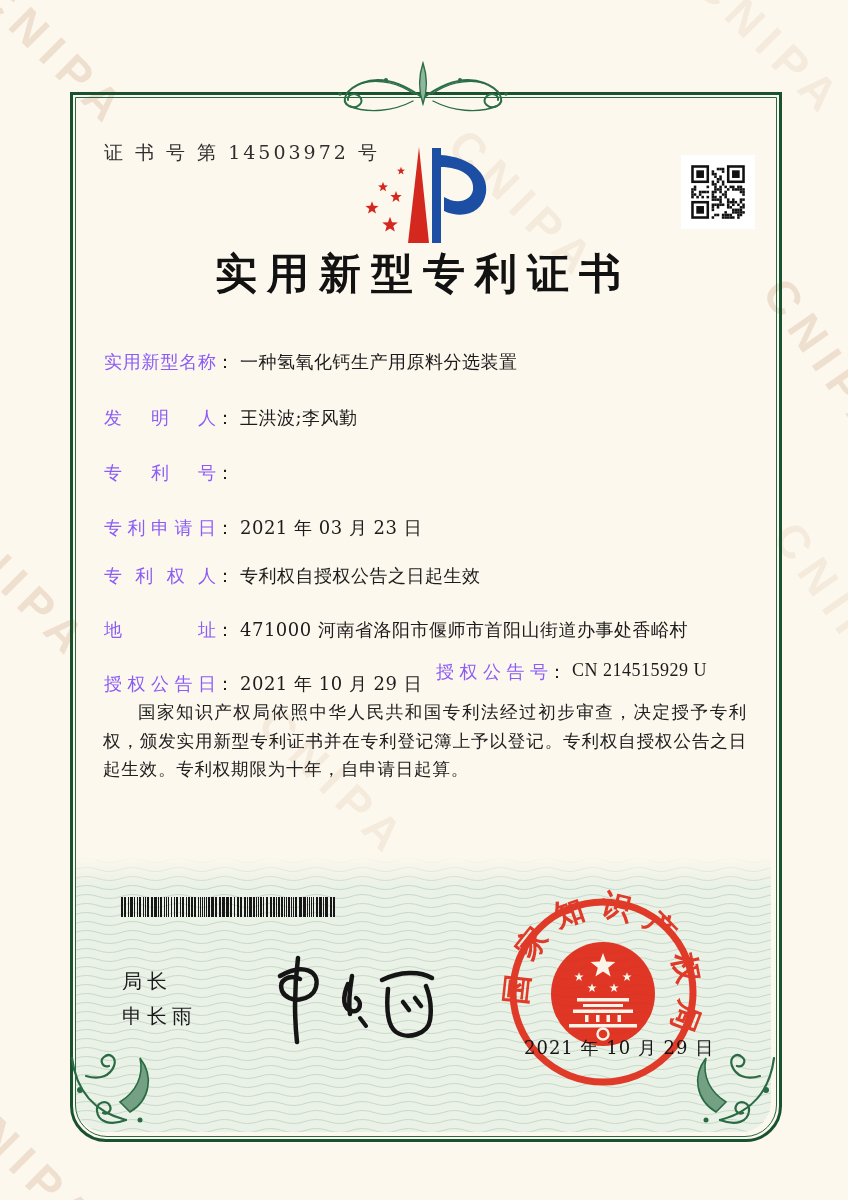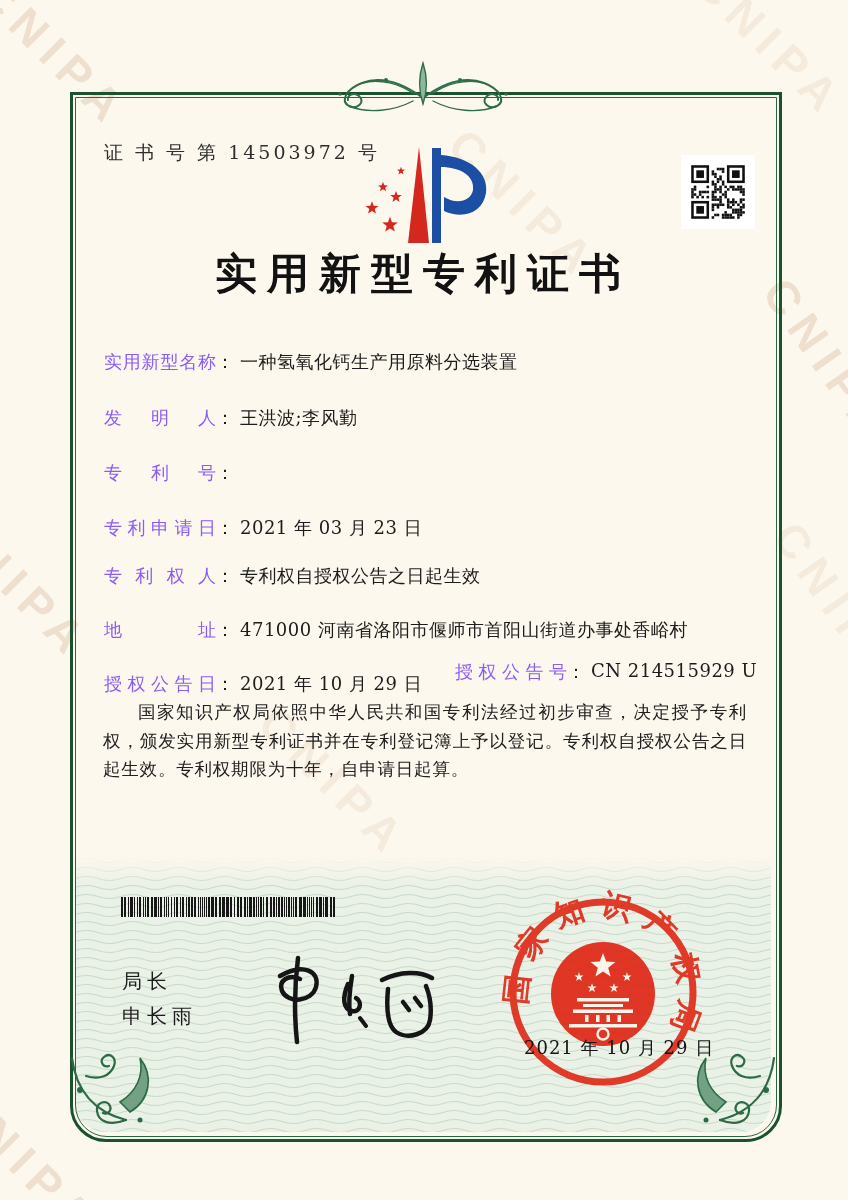--- a/index.html
+++ b/index.html
@@ -290,21 +290,21 @@
   <div class="frow" style="top:618px;">
     <span class="flabel">地 址</span>
       <span class="fcolon">：</span>
     <span class="fvalue">471000 河南省洛阳市偃师市首阳山街道办事处香峪村</span>
   </div>
   <div class="frow" style="top:672px;align-items:flex-end;">
     <span class="flabel">授权公告日</span>
       <span class="fcolon">：</span>
     <span class="fvalue">2021 年 10 月 29 日</span>
   </div>
-  <div class="frow" style="left:455px;top:660px;">
+  <div class="frow" style="left:436px;top:660px;font-family:Liberation Serif, serif;">
     <span class="flabel">授权公告号</span>
       <span class="fcolon">：</span>
     <span class="fvalue">CN 214515929 U</span>
   </div>
 
   <div class="paras">
     <p>国家知识产权局依照中华人民共和国专利法经过初步审查，决定授予专利权，颁发实用新型专利证书并在专利登记簿上予以登记。专利权自授权公告之日起生效。专利权期限为十年，自申请日起算。</p>
   </div>
 
   <div class="barcode" id="barcode"><i style="width:2px;margin-right:1px"></i><i style="width:2px;margin-right:2px"></i><i style="width:1px;margin-right:1px"></i><i style="width:3px;margin-right:1px"></i><i style="width:1px;margin-right:2px"></i><i style="width:1px;margin-right:1px"></i><i style="width:2px;margin-right:2px"></i><i style="width:1px;margin-right:1px"></i><i style="width:1px;margin-right:1px"></i><i style="width:2px;margin-right:2px"></i><i style="width:2px;margin-right:1px"></i><i style="width:3px;margin-right:1px"></i><i style="width:1px;margin-right:1px"></i><i style="width:2px;margin-right:2px"></i><i style="width:1px;margin-right:1px"></i><i style="width:1px;margin-right:1px"></i><i style="width:1px;margin-right:2px"></i><i style="width:1px;margin-right:2px"></i><i style="width:1px;margin-right:1px"></i><i style="width:2px;margin-right:2px"></i><i style="width:1px;margin-right:1px"></i><i style="width:2px;margin-right:2px"></i><i style="width:1px;margin-right:1px"></i><i style="width:2px;margin-right:1px"></i><i style="width:2px;margin-right:1px"></i><i style="width:2px;margin-right:2px"></i><i style="width:1px;margin-right:1px"></i><i style="width:1px;margin-right:1px"></i><i style="width:1px;margin-right:1px"></i><i style="width:1px;margin-right:1px"></i><i style="width:1px;margin-right:1px"></i><i style="width:2px;margin-right:1px"></i><i style="width:3px;margin-right:1px"></i><i style="width:2px;margin-right:2px"></i><i style="width:2px;margin-right:1px"></i><i style="width:3px;margin-right:1px"></i><i style="width:3px;margin-right:1px"></i><i style="width:2px;margin-right:2px"></i><i style="width:1px;margin-right:2px"></i><i style="width:2px;margin-right:1px"></i><i style="width:2px;margin-right:2px"></i><i style="width:2px;margin-right:1px"></i><i style="width:1px;margin-right:1px"></i><i style="width:3px;margin-right:1px"></i><i style="width:2px;margin-right:1px"></i><i style="width:1px;margin-right:1px"></i><i style="width:1px;margin-right:1px"></i><i style="width:2px;margin-right:1px"></i><i style="width:1px;margin-right:2px"></i><i style="width:2px;margin-right:2px"></i><i style="width:2px;margin-right:1px"></i><i style="width:2px;margin-right:1px"></i><i style="width:1px;margin-right:1px"></i><i style="width:2px;margin-right:1px"></i><i style="width:2px;margin-right:1px"></i><i style="width:1px;margin-right:1px"></i><i style="width:1px;margin-right:1px"></i><i style="width:2px;margin-right:1px"></i><i style="width:1px;margin-right:1px"></i><i style="width:1px;margin-right:1px"></i><i style="width:2px;margin-right:2px"></i><i style="width:3px;margin-right:1px"></i><i style="width:3px;margin-right:1px"></i><i style="width:1px;margin-right:1px"></i><i style="width:1px;margin-right:1px"></i><i style="width:1px;margin-right:1px"></i><i style="width:1px;margin-right:2px"></i><i style="width:2px;margin-right:1px"></i><i style="width:3px;margin-right:1px"></i><i style="width:1px;margin-right:1px"></i><i style="width:3px;margin-right:2px"></i><i style="width:2px;margin-right:1px"></i><i style="width:2px;margin-right:2px"></i></div>

